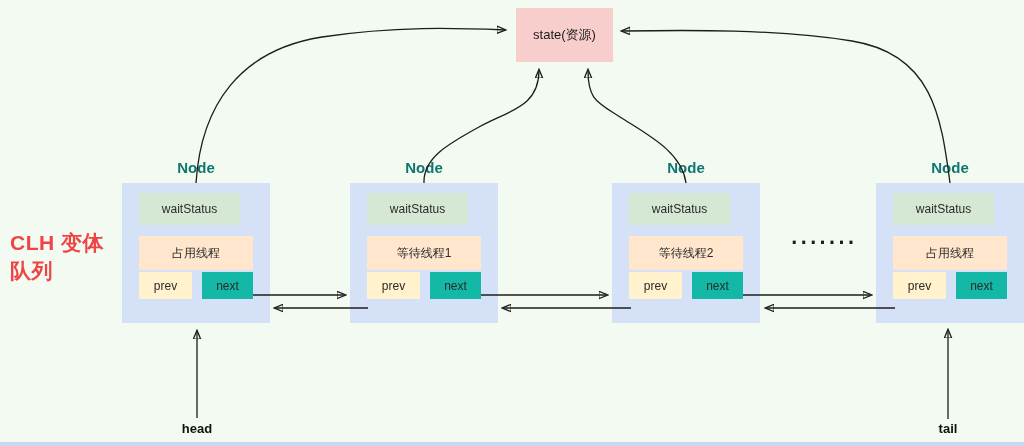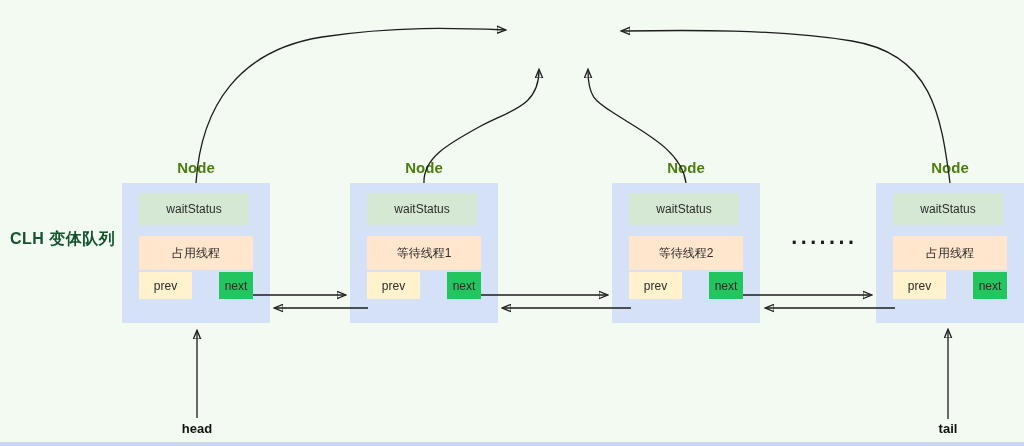--- a/index.html
+++ b/index.html
@@ -11,55 +11,55 @@
   .canvas {
     position: relative;
     width: 1024px; height: 446px;
     background: #f2faf2;
     overflow: hidden;
   }
   .queue-title {
     position: absolute;
     left: 10px; top: 229px;
     width: 110px;
-    font-size: 16px; font-weight: bold; color: #14532d;
+    font-size: 21px; font-weight: bold; color: #ef4444;
     letter-spacing: .5px;
   }
   .state-box {
     position: absolute;
     left: 516px; top: 8px;
     width: 97px; height: 54px;
     background: #f8cecc;
     display: flex; align-items: center; justify-content: center;
     font-size: 13px; color: #1a1a1a;
   }
   .node {
     position: absolute;
     top: 151px;
     width: 148px;
   }
   .node-title {
     height: 32px;
     display: flex; align-items: center; justify-content: center;
-    font-size: 15px; font-weight: bold; color: #4d7c0f;
+    font-size: 15px; font-weight: bold; color: #0f766e;
   }
   .node-body {
     width: 148px; height: 140px;
     background: #d5e1f7;
     padding: 10px 17px 6px 17px;
   }
   .cell {
     display: flex; align-items: center; justify-content: center;
     font-size: 12px; color: #2b2b2b;
   }
-  .cell.wait   { width: 110px; height: 32px; background: #d5e8d4; margin-bottom: 11px; }
+  .cell.wait   { width: 101px; height: 32px; background: #d5e8d4; margin-bottom: 11px; }
   .cell.thread { width: 114px; height: 34px; background: #ffe6cc; margin-bottom: 2px; }
   .ptr-row { display: flex; justify-content: space-between; width: 114px; }
   .cell.ptr-prev { width: 53px; height: 27px; background: #fff2cc; text-align: center; }
-  .cell.ptr-next { width: 34px; height: 27px; background: #22c55e; }
+  .cell.ptr-next { width: 51px; height: 27px; background: #14b8a6; }
   .ellipsis {
     position: absolute;
     left: 791px; top: 233px;
     width: 62px;
     text-align: center;
     font-size: 17px; font-weight: bold; color: #1a1a1a;
     letter-spacing: 3px;
     font-family: "DejaVu Sans", sans-serif;
   }
   .endpoint {
@@ -85,20 +85,23 @@
   }
   svg.overlay path { fill: none; stroke: #1c1c1c; stroke-width: 1.3; }
 </style>
 </head>
 <body>
 
 <div class="canvas">
 
   <div class="queue-title">CLH 变体队列</div>
 
+  <div class="state-box">
+    <span>state(资源)</span>
+  </div>
 
   <div class="node" style="left:122px">
     <div class="node-title">Node</div>
     <div class="node-body">
       <div class="cell wait">waitStatus</div>
       <div class="cell thread">占用线程</div>
       <div class="ptr-row">
         <div class="cell ptr-prev">prev</div>
         <div class="cell ptr-next">next</div>
       </div>

